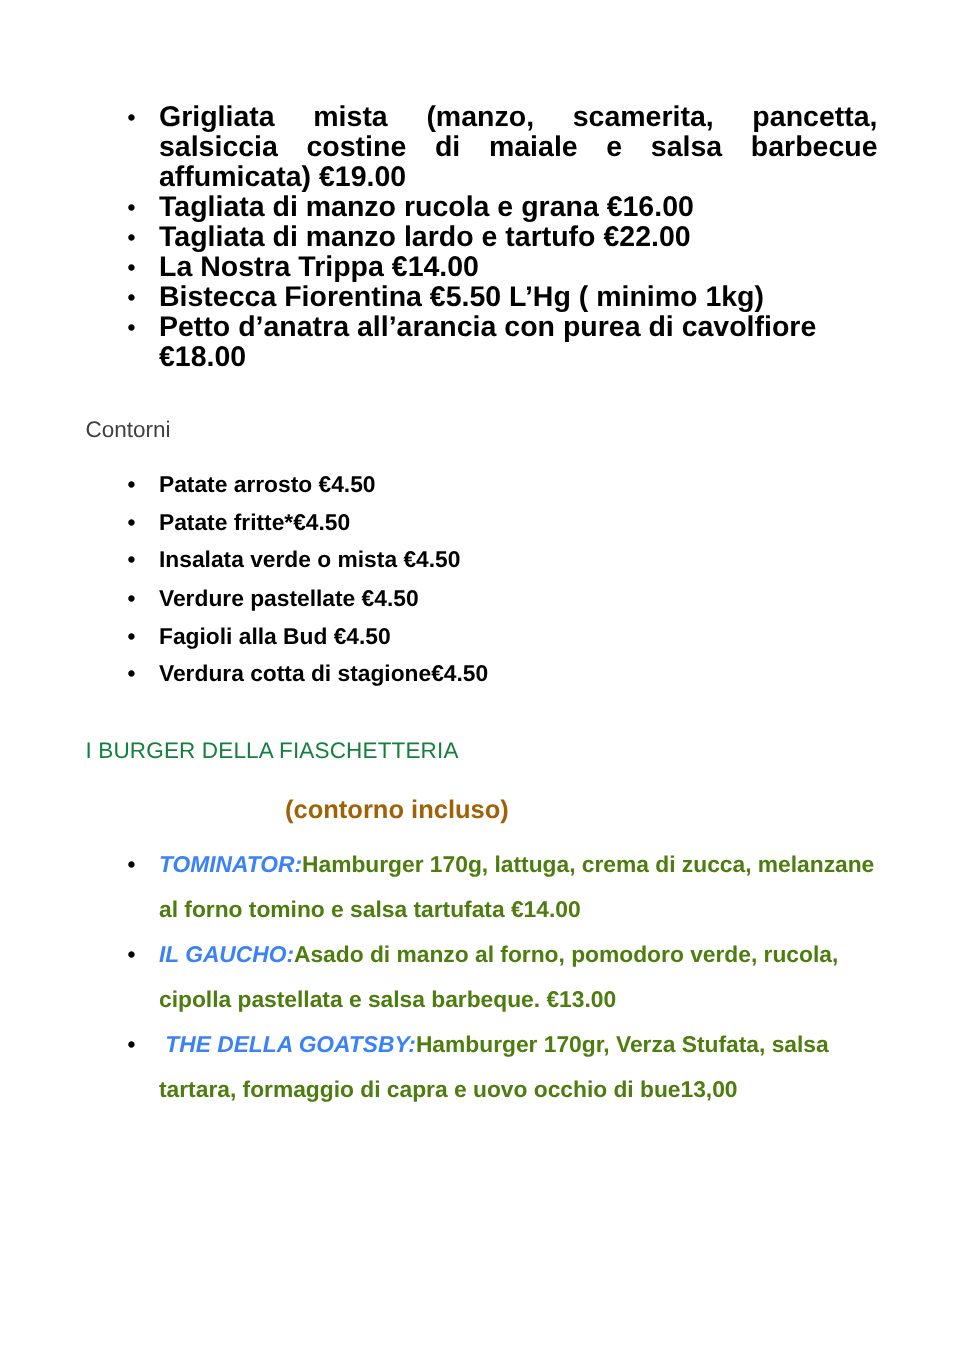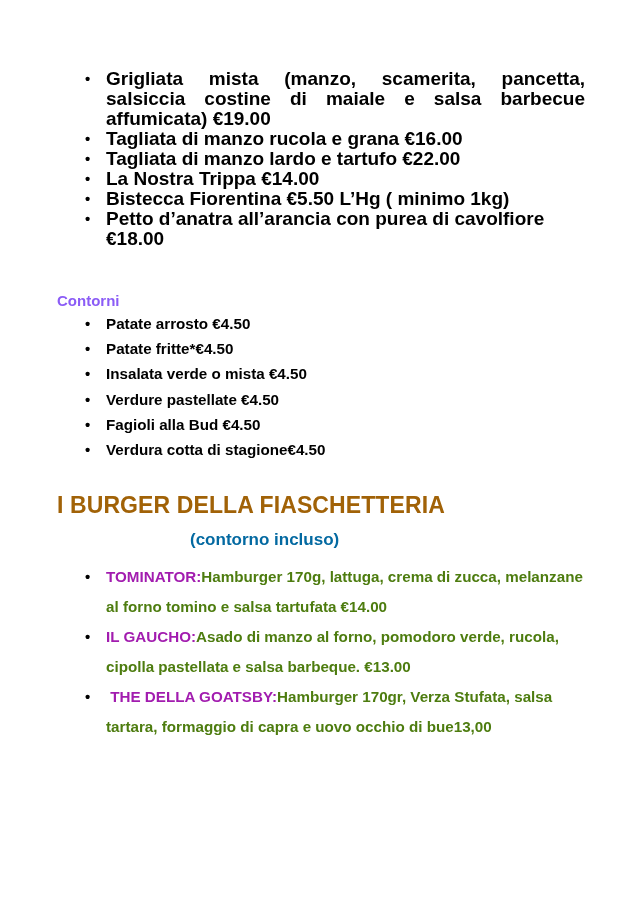--- a/index.html
+++ b/index.html
@@ -60,24 +60,24 @@
   }
   .sec-secondi .menu-item.justified {
     text-align: justify;
     text-align-last: left;
   }
 
   
   .heading-contorni {
     position: absolute;
     left: 57px;
-    top: 291px;
+    top: 277px;
     font-size: 15px;
-    font-weight: bold;
-    color: #8b5cf6;
+    font-weight: normal;
+    color: #404040;
     line-height: 20px;
     white-space: nowrap;
   }
 
   
   .sec-contorni {
     position: absolute;
     left: 77px;
     top: 311px;
     width: 420px;
@@ -85,55 +85,56 @@
   .sec-contorni .menu-item {
     font-size: 15.2px;
     line-height: 25.2px;
   }
 
   
   .heading-burger {
     position: absolute;
     left: 57px;
     top: 492px;
-    font-size: 23px;
-    font-weight: bold;
-    color: #a16207;
+    font-size: 15px;
+    font-weight: normal;
+    color: #15803d;
     letter-spacing: 0.1px;
     white-space: nowrap;
   }
   .heading-burger-sub {
     position: absolute;
     left: 190px;
     top: 530px;
     font-size: 17px;
     font-weight: bold;
-    color: #0369a1;
+    color: #a16207;
     white-space: nowrap;
   }
 
   
   .sec-burgers {
     position: absolute;
     left: 77px;
     top: 562px;
     width: 512px;
   }
   .sec-burgers .menu-item {
     font-size: 15.2px;
     line-height: 30px;
     margin-bottom: 0;
   }
   .sec-burgers .menu-item::before {
     font-size: 15px;
   }
   .burger-name {
-    color: #a21caf;
+    color: #3b82f6;
     font-weight: bold;
     white-space: pre;
+    font-style: italic;
   }
   .burger-desc {
     color: #4d7c0f;
     font-weight: bold;
   }
 </style>
 </head>
 <body>
 
 <div class="page">

